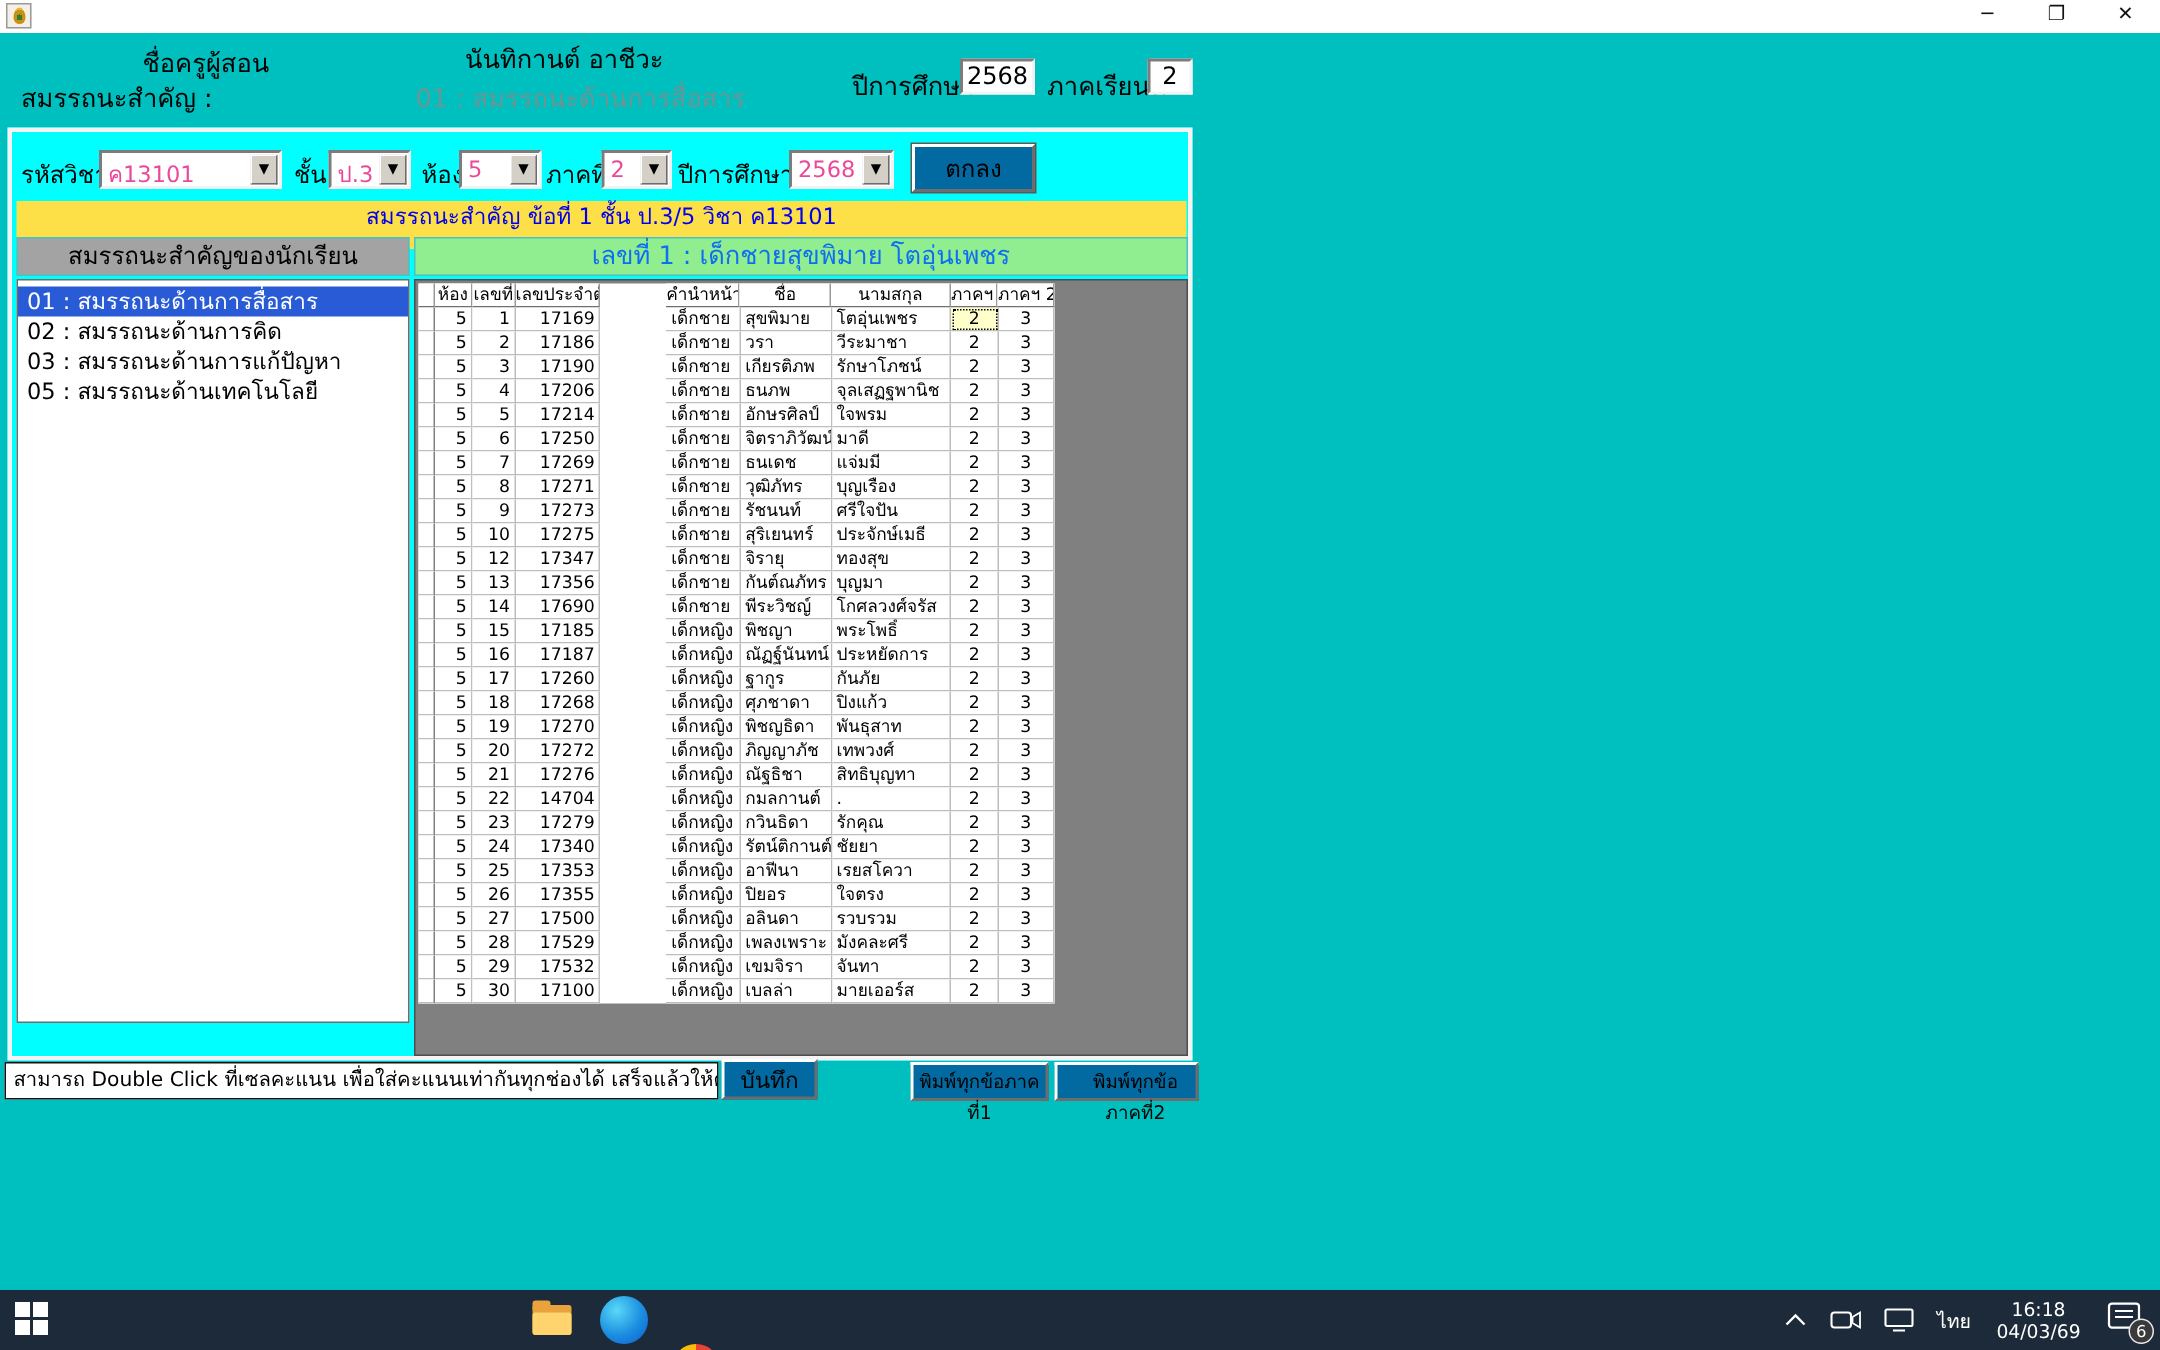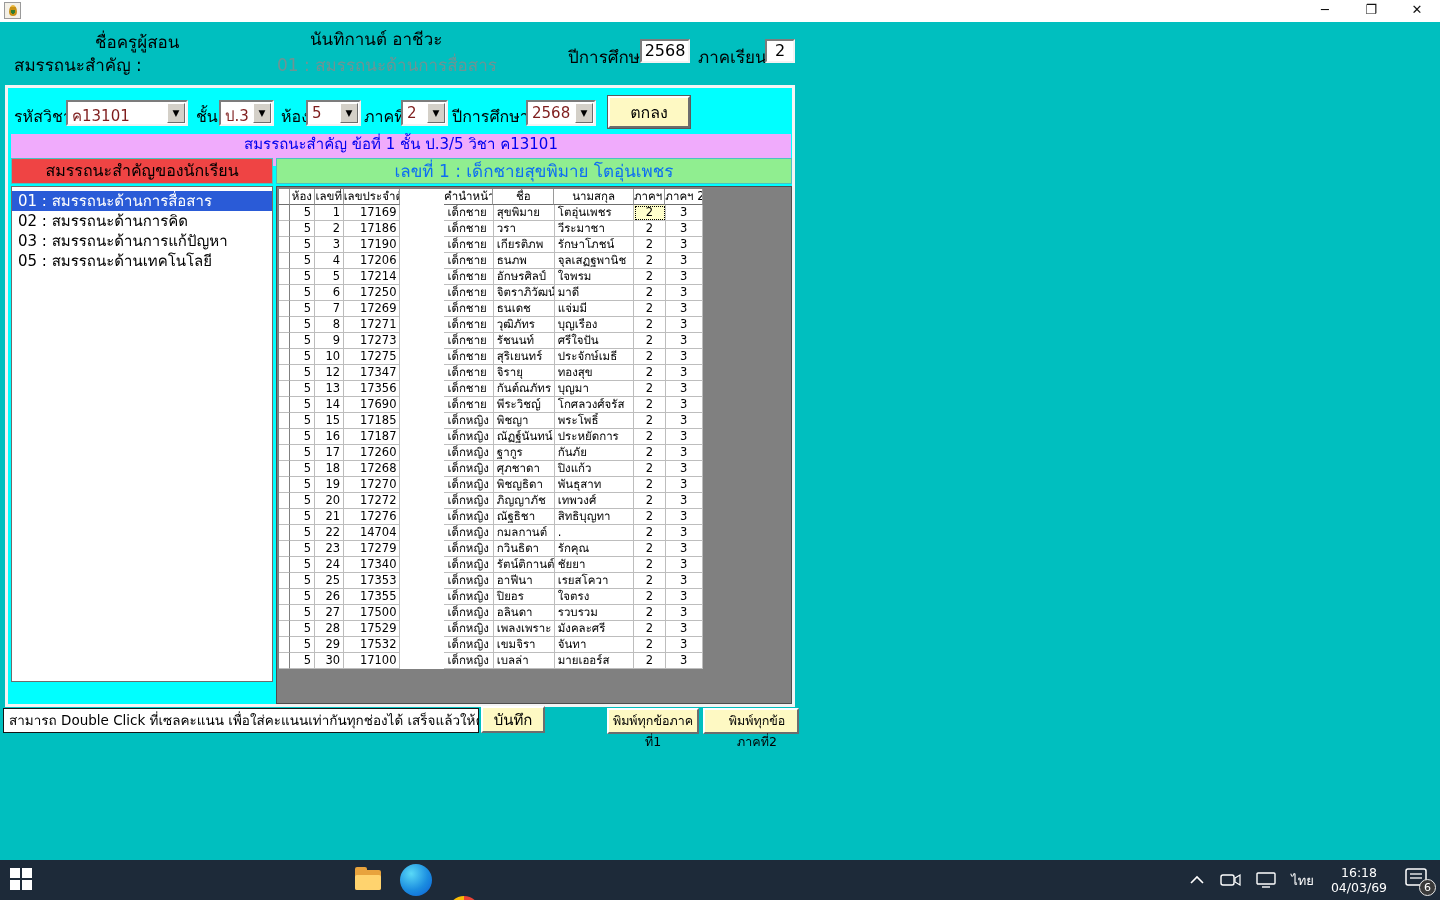--- a/index.html
+++ b/index.html
@@ -20,29 +20,29 @@
   .lbl { position:absolute; color:#000; font-size:17px; white-space:nowrap; }
   .lbl.dim { color:#6e9494; }
   .tbox { position:absolute; background:#ffffff; border:2px solid; border-color:#7c7c7c #f3f3f3 #f3f3f3 #7c7c7c;
      font-size:16px; text-align:center; color:#000; line-height:20px; }
 
   
   .panel { position:absolute; left:5px; top:85px; width:790px; height:622px; background:#00ffff;
      border:3px solid #f4f4f4; }
   .p-lbl { position:absolute; font-size:16px; color:#000; white-space:nowrap; }
   .combo { position:absolute; height:26px; background:#fff; border:2px solid; border-color:#7c7c7c #f3f3f3 #f3f3f3 #7c7c7c; }
-  .combo .cval { position:absolute; left:4px; top:2px; font-size:15px; color:#7f1d1d; white-space:nowrap; }
+  .combo .cval { position:absolute; left:4px; top:2px; font-size:15px; color:#ec4899; white-space:nowrap; }
   .combo .carr { position:absolute; right:1px; top:1px; bottom:1px; width:18px; background:#d4d0c8;
      border:1px solid; border-color:#fff #6d6d6d #6d6d6d #fff; text-align:center; font-size:9px; line-height:18px; color:#000; }
-  .btn { background:#fef9c3; border:2px solid; border-color:#ffffff #6d6d6d #6d6d6d #ffffff;
+  .btn { background:#0369a1; border:2px solid; border-color:#ffffff #6d6d6d #6d6d6d #ffffff;
      font-size:16px; color:#000; text-align:center; font-family:"DejaVu Sans",sans-serif; }
   .okbtn { position:absolute; left:600px; top:8px; width:82px; height:32px; line-height:27px; outline:1px solid #5a5a5a; }
-  .graybar { position:absolute; left:3px; top:46px; width:780px; height:32px; background:#f0abfc;
+  .graybar { position:absolute; left:3px; top:46px; width:780px; height:32px; background:#fde047;
      color:#0000ee; font-size:15px; text-align:center; line-height:21px; }
-  .lefthdr { position:absolute; left:3px; top:70px; width:262px; height:26px; background:#ef4444;
+  .lefthdr { position:absolute; left:3px; top:70px; width:262px; height:26px; background:#a3a3a3;
      border:1px solid #49c2c2; color:#000; font-size:16px; text-align:center; line-height:24px; }
   .greenhdr { position:absolute; left:268px; top:70px; width:516px; height:26px; background:#90ee90;
      border:1px solid #49c2c2; color:#0d6ef2; font-size:17px; text-align:center; line-height:24px; }
   .listbox { position:absolute; left:3px; top:98px; width:262px; height:496px; background:#ffffff; border:1px solid #6d6d6d; padding-top:4px; }
   .list-item { height:20px; font-size:15px; color:#000; padding-left:6px; line-height:20px; white-space:nowrap; }
   .list-item.sel { background:#2a5bd7; color:#ffffff; }
 
   .gridwrap { position:absolute; left:268px; top:98px; width:516px; height:518px; background:#808080;
      border:1px solid #4d4d4d; padding:2px; }
   .gtable { background:#ffffff; width:424px; }

